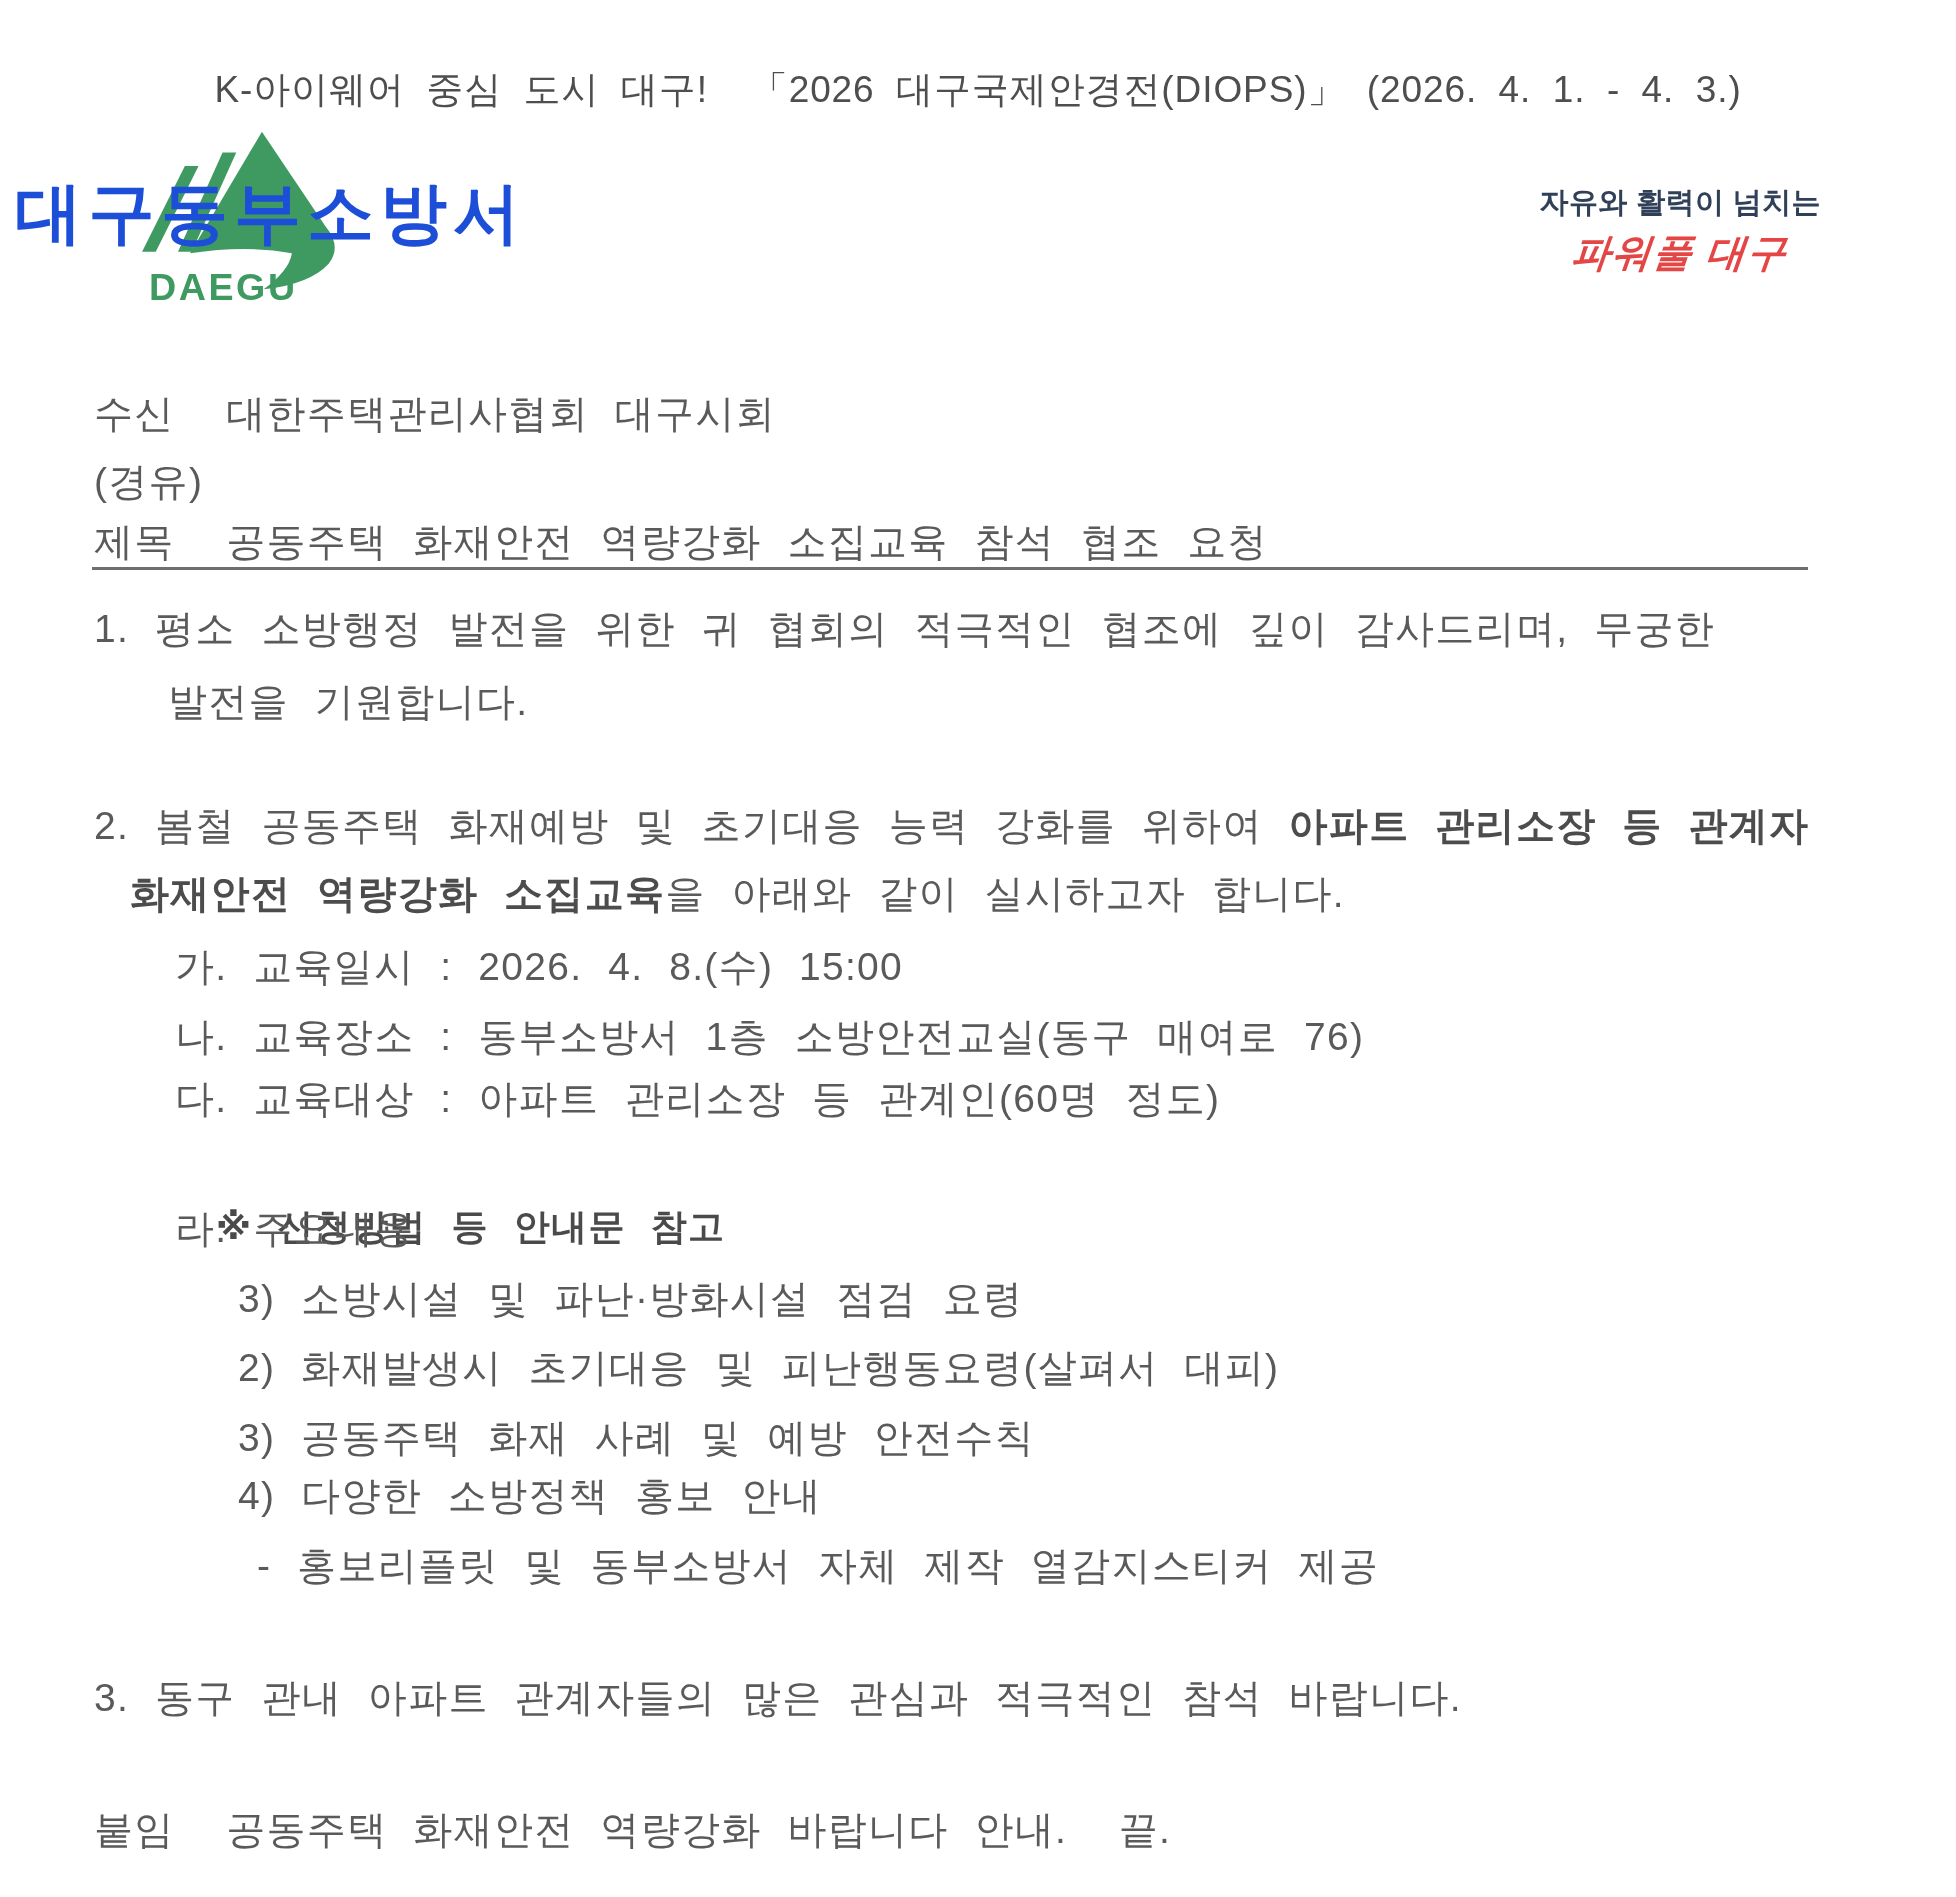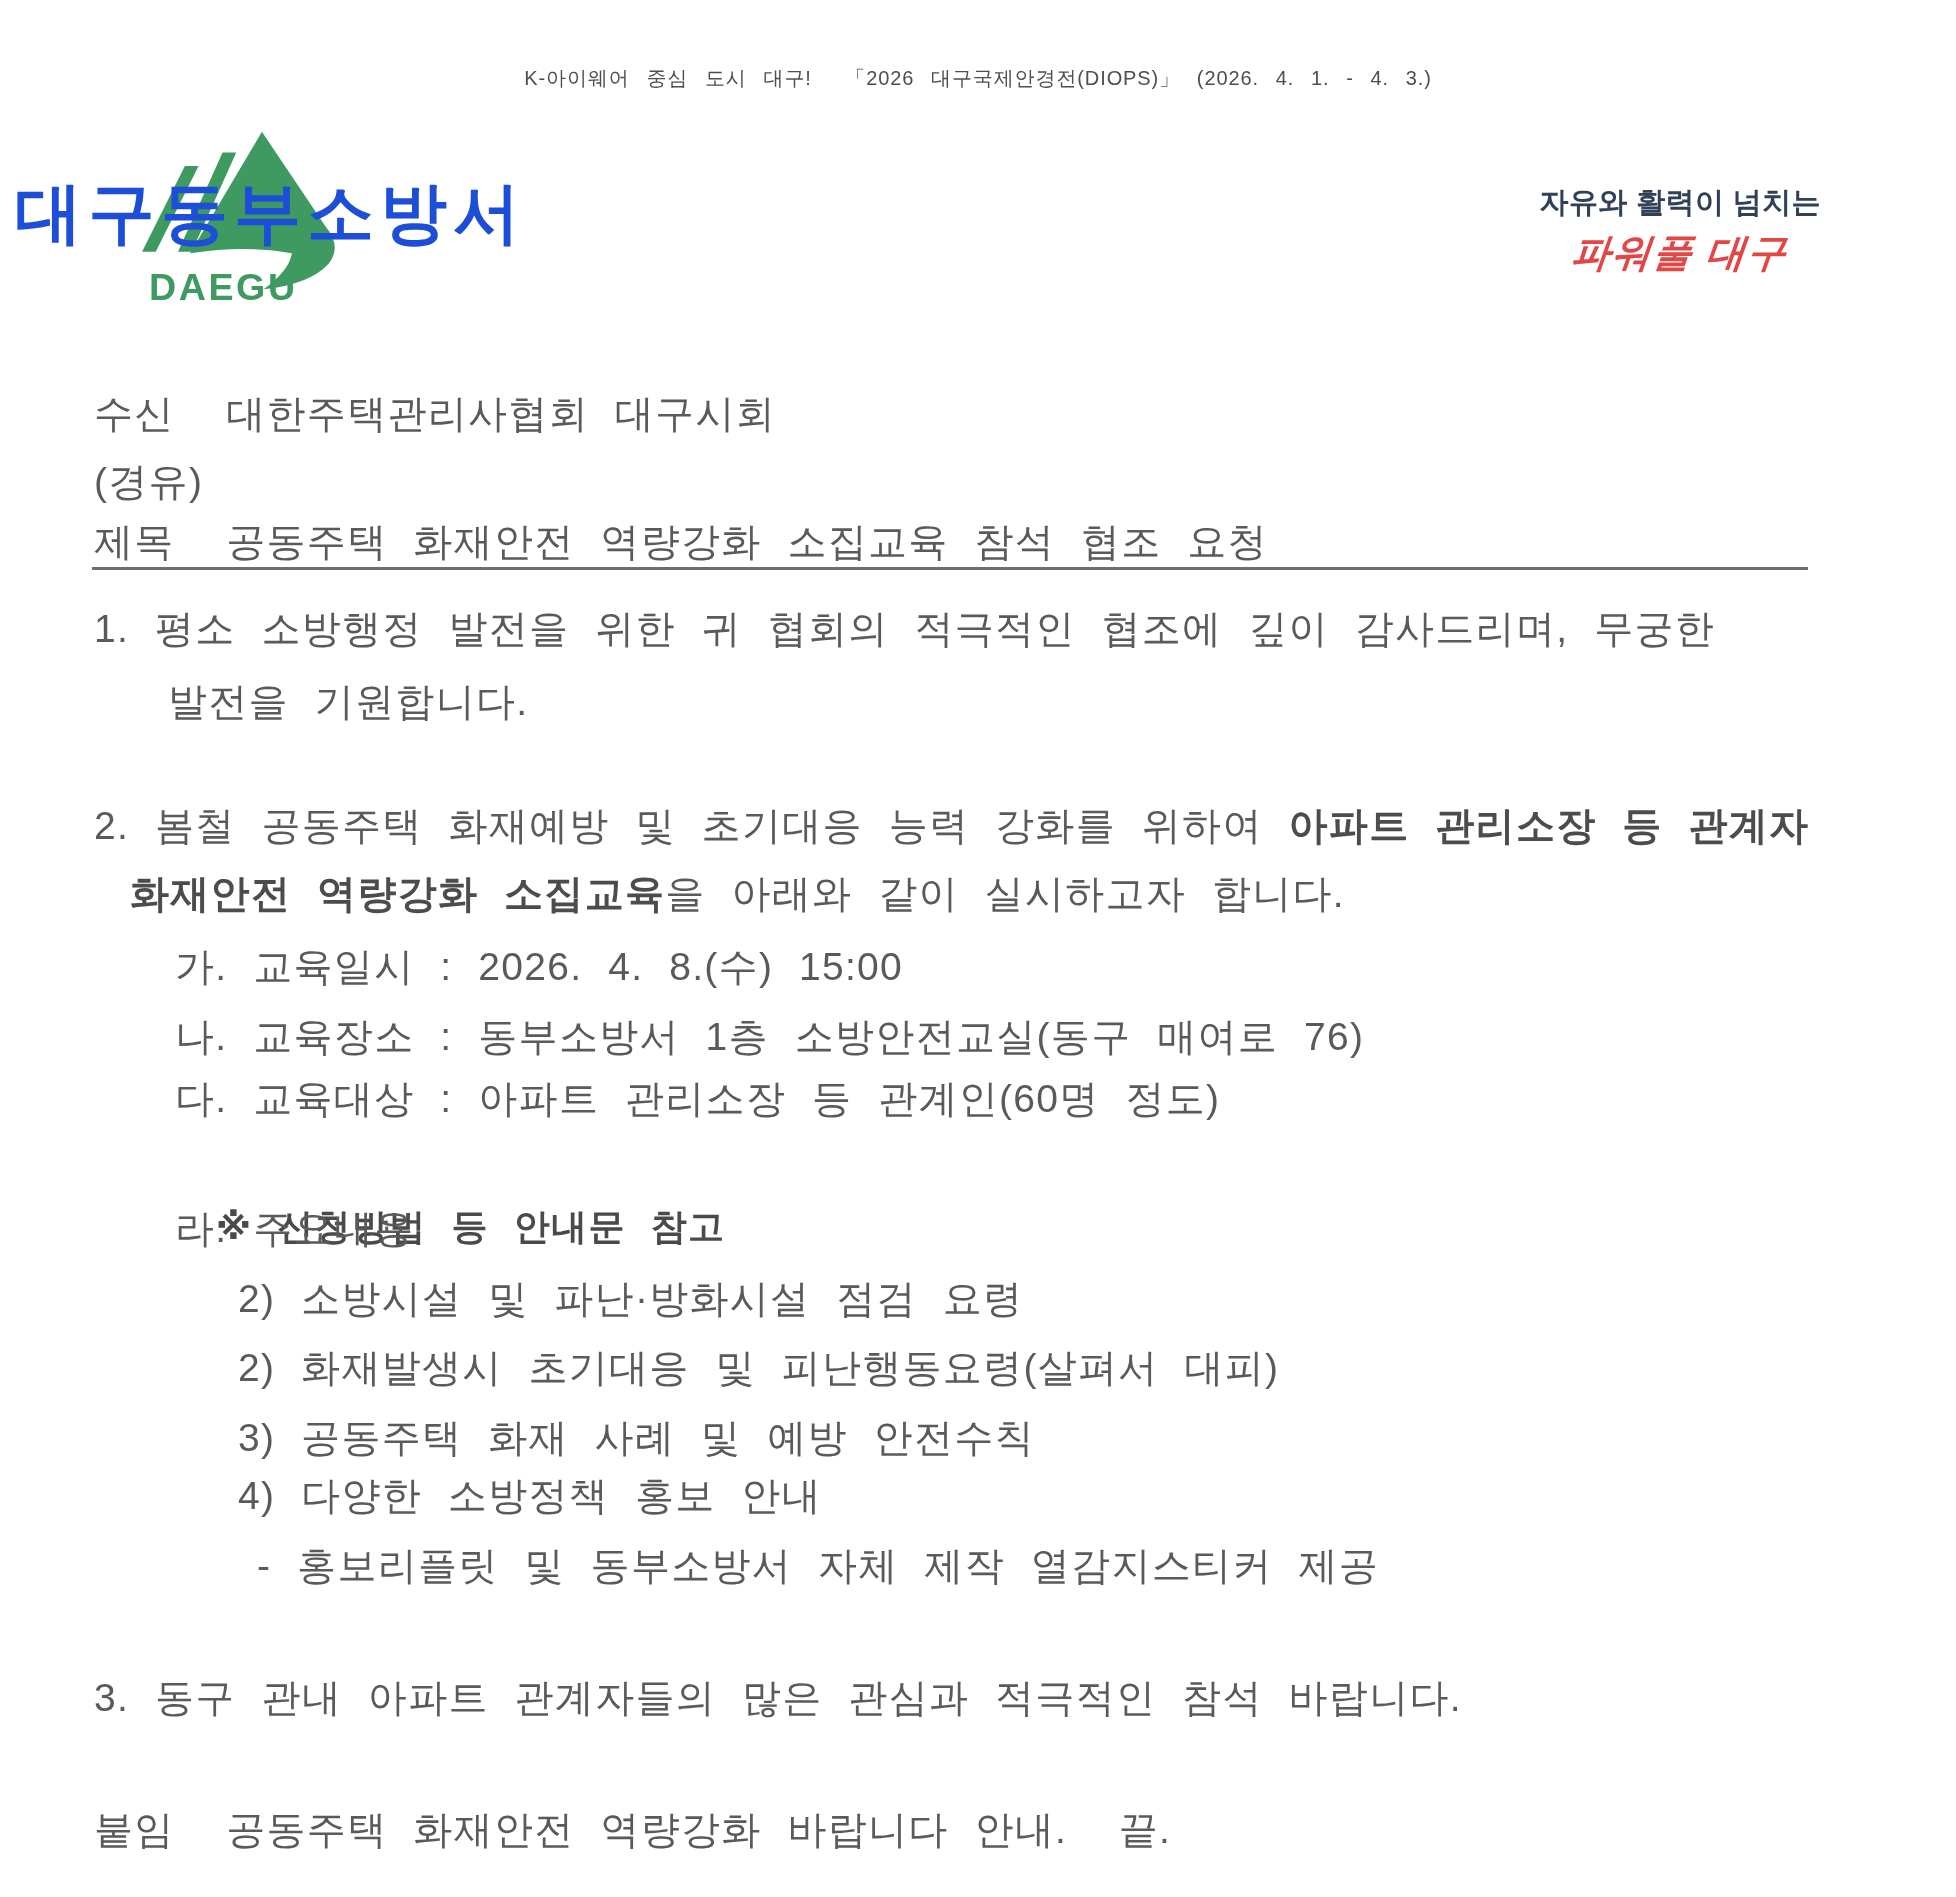--- a/index.html
+++ b/index.html
@@ -18,21 +18,21 @@
     font-size: 39px;
     letter-spacing: 1.3px;
     word-spacing: 13.7px;
     color: #5a5a5a;
   }
   .banner {
     top: 65px;
     left: 0;
     width: 100%;
     text-align: center;
-    font-size: 20px;
+    font-size: 37px;
     letter-spacing: 0.9px;
     word-spacing: 10.3px;
     color: #4e4e4e;
   }
   .doc-title {
     top: 168px;
     left: 15px;
     width: 100%;
     text-align: left;
     font-size: 67px;
@@ -115,21 +115,21 @@
 
   <div class="line" style="left:94px; top:799px;"><span>2. 봄철 공동주택 화재예방 및 초기대응 능력 강화를 위하여 </span><span class="b">아파트 관리소장 등 관계자</span></div>
   <div class="line" style="left:130px; top:867px;"><span class="b">화재안전 역량강화 소집교육</span><span>을 아래와 같이 실시하고자 합니다.</span></div>
 
   <div class="line" style="left:175px; top:940px;">가. 교육일시 : 2026. 4. 8.(수) 15:00</div>
   <div class="line" style="left:175px; top:1010px;">나. 교육장소 : 동부소방서 1층 소방안전교실(동구 매여로 76)</div>
   <div class="line" style="left:175px; top:1072px;">다. 교육대상 : 아파트 관리소장 등 관계인(60명 정도)</div>
   <div class="line note" style="left:216px; top:1203px;">※ 신청방법 등 안내문 참고</div>
   <div class="line" style="left:175px; top:1202px;">라. 주요내용</div>
 
-  <div class="line" style="left:238px; top:1272px;">2) 소방시설 및 파난·방화시설 점검 요령</div>
+  <div class="line" style="left:238px; top:1272px;">3) 소방시설 및 파난·방화시설 점검 요령</div>
   <div class="line" style="left:238px; top:1341px;">2) 화재발생시 초기대응 및 피난행동요령(살펴서 대피)</div>
   <div class="line" style="left:238px; top:1411px;">3) 공동주택 화재 사례 및 예방 안전수칙</div>
   <div class="line" style="left:238px; top:1469px;">4) 다양한 소방정책 홍보 안내</div>
   <div class="line" style="left:257px; top:1539px;">- 홍보리플릿 및 동부소방서 자체 제작 열감지스티커 제공</div>
 
   <div class="line" style="left:94px; top:1671px;">3. 동구 관내 아파트 관계자들의 많은 관심과 적극적인 참석 바랍니다.</div>
 
   <div class="line" style="left:94px; top:1803px;">붙임  공동주택 화재안전 역량강화 바랍니다 안내.  끝.</div>
 
 </div>

